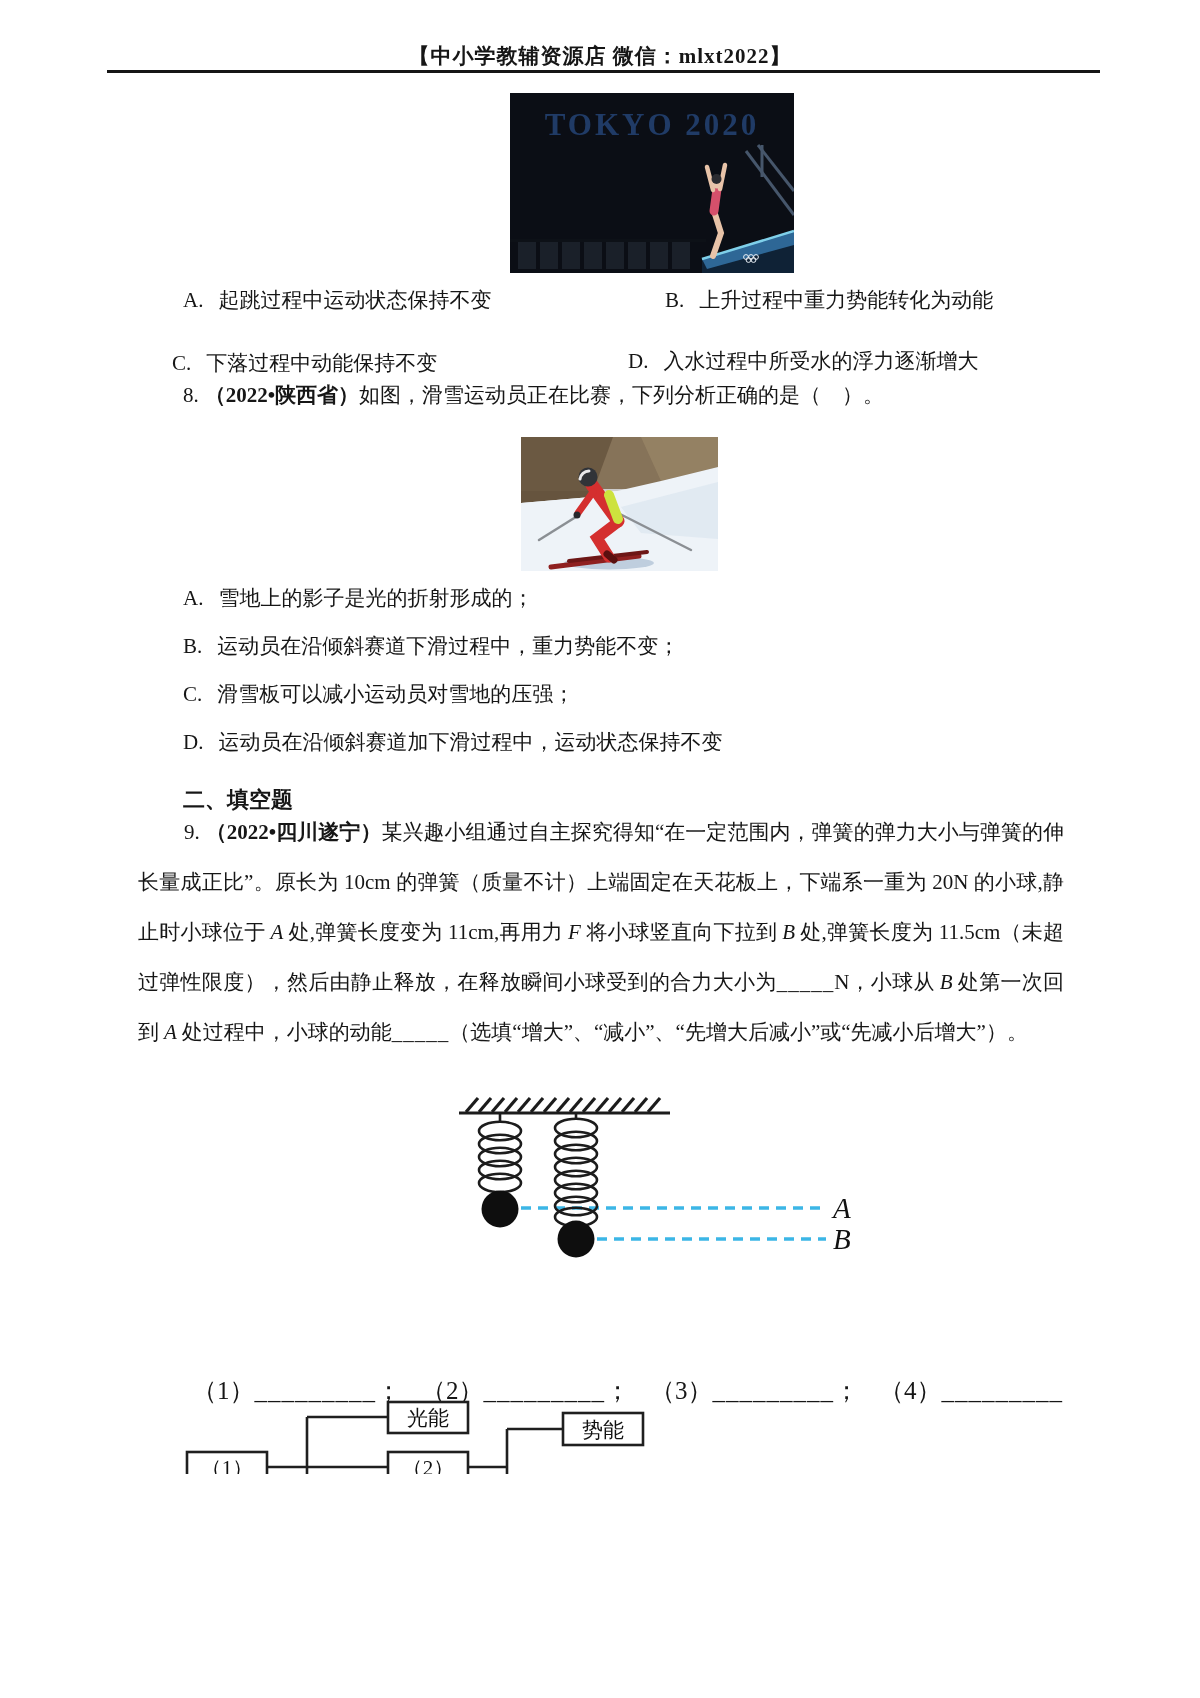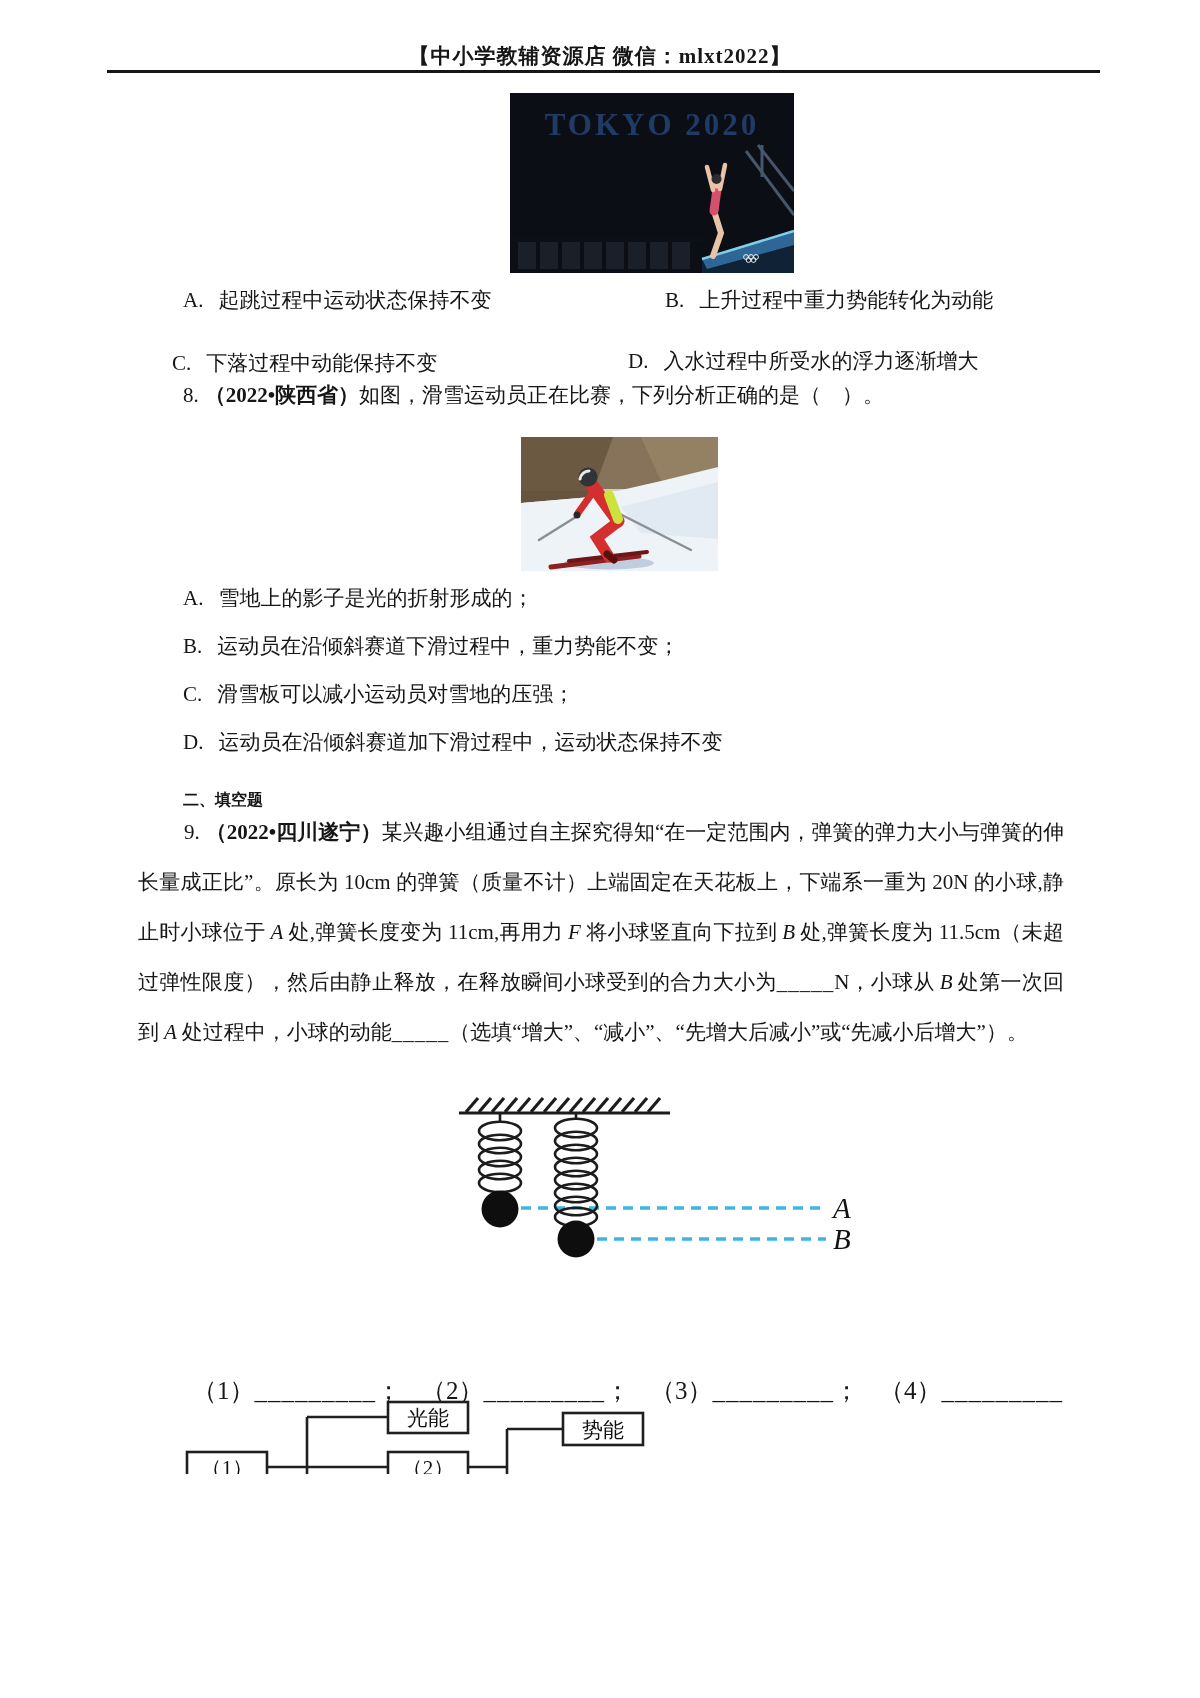--- a/index.html
+++ b/index.html
@@ -125,21 +125,21 @@
   <div class="abs" style="left:183px;top:632px;">
     <span class="optlabel">B.</span><span>运动员在沿倾斜赛道下滑过程中，重力势能不变；</span>
   </div>
   <div class="abs" style="left:183px;top:680px;">
     <span class="optlabel">C.</span><span>滑雪板可以减小运动员对雪地的压强；</span>
   </div>
   <div class="abs" style="left:183px;top:728px;">
     <span class="optlabel">D.</span><span>运动员在沿倾斜赛道加下滑过程中，运动状态保持不变</span>
   </div>
 
-  <div class="abs bold" style="left:183px;top:774px;font-size:16px;">二、填空题</div>
+  <div class="abs bold" style="left:183px;top:774px;font-size:22px;">二、填空题</div>
 
   <div class="para" style="left:138px;top:807px;width:926px;">
     <span class="qnum">9.</span><span class="bold">（2022•四川遂宁）</span><span>某兴趣小组通过自主探究得知“在一定范围内，弹簧的弹力大小与弹簧的伸长量成正比”。原长为 10cm 的弹簧（质量不计）上端固定在天花板上，下端系一重为 20N 的小球,静止时小球位于</span><span class="it">A</span><span>处,弹簧长度变为 11cm,再用力</span><span class="it">F</span><span>将小球竖直向下拉到</span><span class="it">B</span><span>处,弹簧长度为 11.5cm（未超过弹性限度），然后由静止释放，在释放瞬间小球受到的合力大小为</span><span class="blank">_____</span><span>N，小球从</span><span class="it">B</span><span>处第一次回到</span><span class="it">A</span><span>处过程中，小球的动能</span><span class="blank">_____</span><span>（选填“增大”、“减小”、“先增大后减小”或“先减小后增大”）。</span>
   </div>
 
   <div class="photo" style="left:430px;top:1082px;width:470px;height:186px;">
     <svg width="470" height="186" viewBox="430 1082 470 186">
       <g stroke="#1c1c1c">
         <line x1="459" y1="1113" x2="670" y2="1113" stroke-width="3"></line>
         <g stroke-width="3.2">

